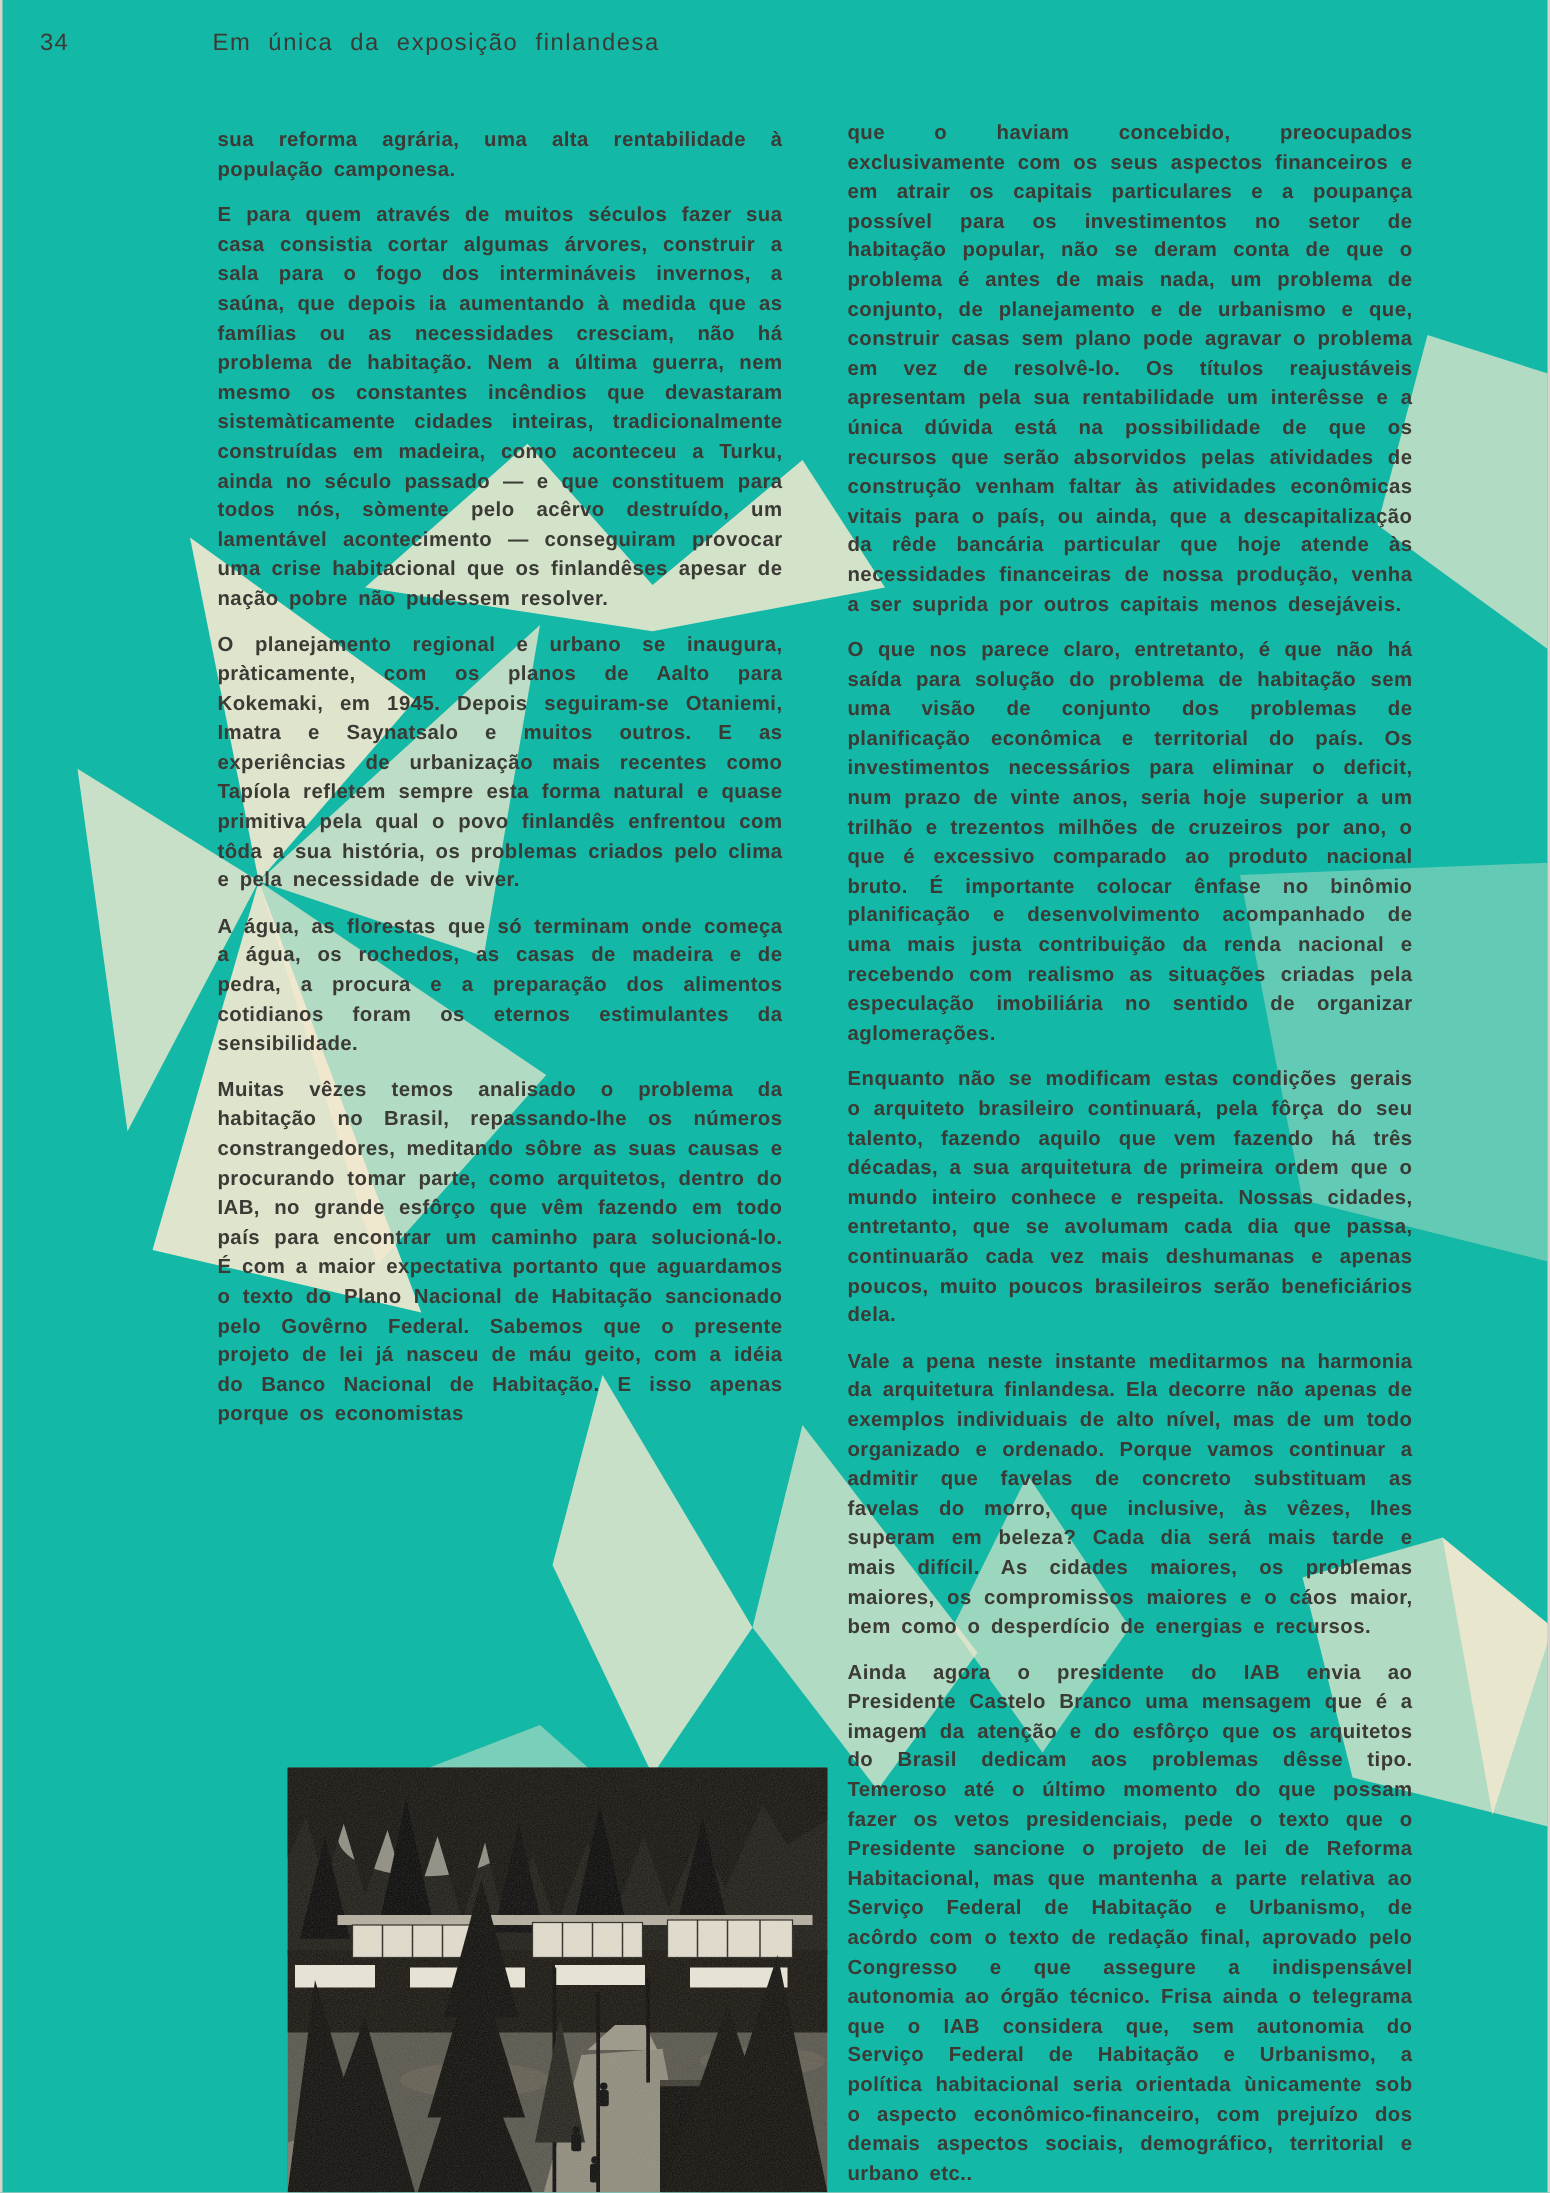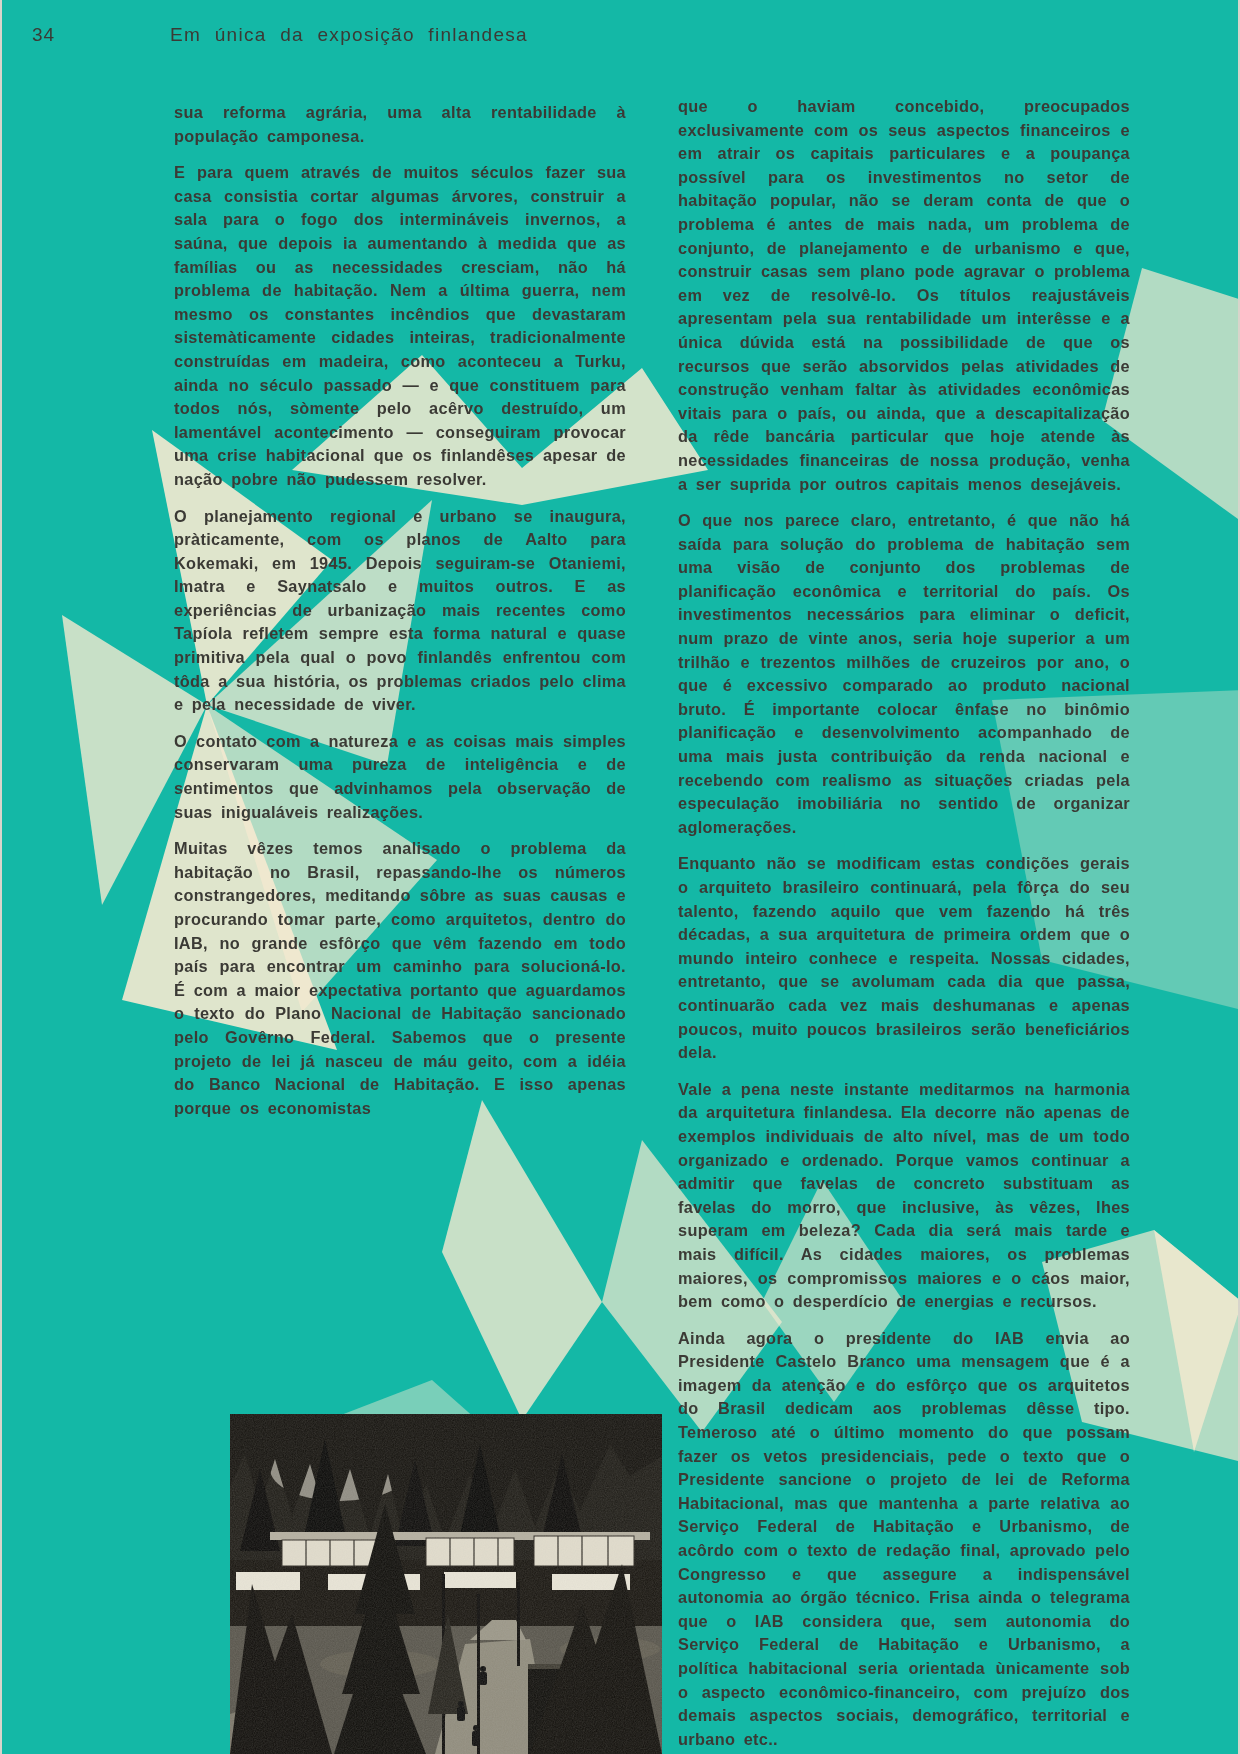--- a/index.html
+++ b/index.html
@@ -50,21 +50,21 @@
     </g>
   </svg>
 
   <div class="pagenum">34</div>
   <div class="runhead">Em única da exposição finlandesa</div>
 
   <section class="col col-left">
     <p>sua reforma agrária, uma alta rentabilidade à população camponesa.</p>
     <p>E para quem através de muitos séculos fazer sua casa consistia cortar algumas árvores, construir a sala para o fogo dos intermináveis invernos, a saúna, que depois ia aumentando à medida que as famílias ou as necessidades cresciam, não há problema de habitação.  Nem a última guerra, nem mesmo os constantes incêndios que devastaram sistemàticamente cidades inteiras, tradicionalmente construídas em madeira, como aconteceu a Turku, ainda no século passado — e que constituem para todos nós, sòmente pelo acêrvo destruído, um lamentável acontecimento — conseguiram provocar uma crise habitacional que os finlandêses apesar de nação pobre não pudessem resolver.</p>
     <p>O planejamento regional e urbano se inaugura, pràticamente, com os planos de Aalto para Kokemaki, em 1945.  Depois seguiram-se Otaniemi, Imatra e Saynatsalo e muitos outros.  E as experiências de urbanização mais recentes como Tapíola refletem sempre esta forma natural e quase primitiva pela qual o povo finlandês enfrentou com tôda a sua história, os problemas criados pelo clima e pela necessidade de viver.</p>
-    <p>O contato com a natureza e as coisas mais simples conservaram uma pureza de inteligência e de sentimentos que advinhamos pela observação de suas inigualáveis realizações.</p>
+    <p>A água, as florestas que só terminam onde começa a água, os rochedos, as casas de madeira e de pedra, a procura e a preparação dos alimentos cotidianos foram os eternos estimulantes da sensibilidade.</p>
     <p>Muitas vêzes temos analisado o problema da habitação no Brasil, repassando-lhe os números constrangedores, meditando sôbre as suas causas e procurando tomar parte, como arquitetos, dentro do IAB, no grande esfôrço que vêm fazendo em todo país para encontrar um caminho para solucioná-lo.  É com a maior expectativa portanto que aguardamos o texto do Plano Nacional de Habitação sancionado pelo Govêrno Federal.  Sabemos que o presente projeto de lei já nasceu de máu geito, com a idéia do Banco Nacional de Habitação.  E isso apenas porque os economistas</p>
   </section>
 
   <section class="col col-right">
     <p>que o haviam concebido, preocupados exclusivamente com os seus aspectos financeiros e em atrair os capitais particulares e a poupança possível para os investimentos no setor de habitação popular, não se deram conta de que o problema é antes de mais nada, um problema de conjunto, de planejamento e de urbanismo e que, construir casas sem plano pode agravar o problema em vez de resolvê-lo.  Os títulos reajustáveis apresentam pela sua rentabilidade um interêsse e a única dúvida está na possibilidade de que os recursos que serão absorvidos pelas atividades de construção venham faltar às atividades econômicas vitais para o país, ou ainda, que a descapitalização da rêde bancária particular que hoje atende às necessidades financeiras de nossa produção, venha a ser suprida por outros capitais menos desejáveis.</p>
     <p>O que nos parece claro, entretanto, é que não há saída para solução do problema de habitação sem uma visão de conjunto dos problemas de planificação econômica e territorial do país.  Os investimentos necessários para eliminar o deficit, num prazo de vinte anos, seria hoje superior a um trilhão e trezentos milhões de cruzeiros por ano, o que é excessivo comparado ao produto nacional bruto.  É importante colocar ênfase no binômio planificação e desenvolvimento acompanhado de uma mais justa contribuição da renda nacional e recebendo com realismo as situações criadas pela especulação imobiliária no sentido de organizar aglomerações.</p>
     <p>Enquanto não se modificam estas condições gerais o arquiteto brasileiro continuará, pela fôrça do seu talento, fazendo aquilo que vem fazendo há três décadas, a sua arquitetura de primeira ordem que o mundo inteiro conhece e respeita.  Nossas cidades, entretanto, que se avolumam cada dia que passa, continuarão cada vez mais deshumanas e apenas poucos, muito poucos brasileiros serão beneficiários dela.</p>
     <p>Vale a pena neste instante meditarmos na harmonia da arquitetura finlandesa.  Ela decorre não apenas de exemplos individuais de alto nível, mas de um todo organizado e ordenado.  Porque vamos continuar a admitir que favelas de concreto substituam as favelas do morro, que inclusive, às vêzes, lhes superam em beleza?  Cada dia será mais tarde e mais difícil.  As cidades maiores, os problemas maiores, os compromissos maiores e o cáos maior, bem como o desperdício de energias e recursos.</p>
     <p>Ainda agora o presidente do IAB envia ao Presidente Castelo Branco uma mensagem que é a imagem da atenção e do esfôrço que os arquitetos do Brasil dedicam aos problemas dêsse tipo.  Temeroso até o último momento do que possam fazer os vetos presidenciais, pede o texto que o Presidente sancione o projeto de lei de Reforma Habitacional, mas que mantenha a parte relativa ao Serviço Federal de Habitação e Urbanismo, de acôrdo com o texto de redação final, aprovado pelo Congresso e que assegure a indispensável autonomia ao órgão técnico.  Frisa ainda o telegrama que o IAB considera que, sem autonomia do Serviço Federal de Habitação e Urbanismo, a política habitacional seria orientada ùnicamente sob o aspecto econômico-financeiro, com prejuízo dos demais aspectos sociais, demográfico, territorial e urbano etc..</p>
     <p>Logo chegará o dia em que estaremos dispensados dêste esfôrço.  Então nossas energias serão gastas para organizar cidades e criar beleza.  O país será mais rico e o povo, também, mais rico e mais feliz.</p>

